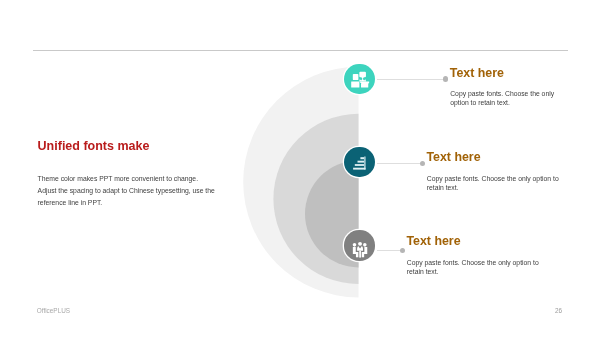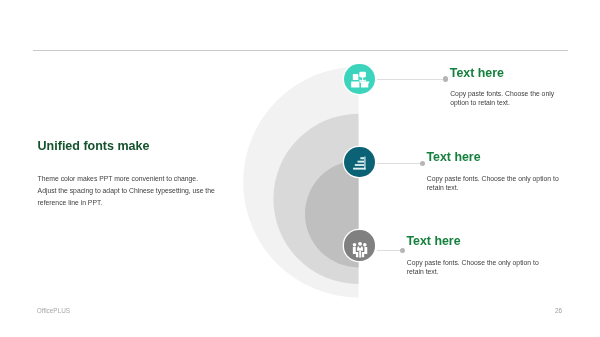--- a/index.html
+++ b/index.html
@@ -2,29 +2,29 @@
 <html><head>
 <meta charset="utf-8">
 <style>
   html,body{margin:0;padding:0;}
   body{width:600px;height:337px;overflow:hidden;background:#ffffff;
        font-family:"Liberation Sans", sans-serif;}
   .slide{position:relative;width:600px;height:337px;background:#fff;overflow:hidden;}
   .rings{position:absolute;left:0;top:0;width:600px;height:337px;}
   .divider{position:absolute;left:33px;top:50px;width:535px;height:1px;background:#c9c9c9;}
   .headline{position:absolute;left:37.6px;top:139.8px;font-size:12.5px;font-weight:bold;
-            line-height:13.2px;color:#14532d;white-space:nowrap;}
+            line-height:13.2px;color:#b91c1c;white-space:nowrap;}
   .body-copy{position:absolute;left:37.6px;top:173px;font-size:6.8px;line-height:12px;
              color:#404040;white-space:nowrap;}
   .item{position:absolute;}
   .icon-circle{position:absolute;width:30.2px;height:30.2px;border-radius:50%;
                box-shadow:0 0 0 1.3px #ffffff;}
   .conn-line{position:absolute;height:1px;background:#dedede;}
   .conn-dot{position:absolute;width:5.6px;height:5.6px;border-radius:50%;background:#b5b5b5;}
-  .item-title{position:absolute;font-size:12.4px;font-weight:bold;color:#15803d;
+  .item-title{position:absolute;font-size:12.4px;font-weight:bold;color:#a16207;
               white-space:nowrap;}
   .item-desc{position:absolute;font-size:6.8px;line-height:8.9px;color:#404040;white-space:nowrap;}
   .footer-left{position:absolute;left:36.8px;top:306.5px;font-size:6.4px;color:#a8a8a8;}
   .footer-right{position:absolute;left:555px;top:306.5px;font-size:6.4px;color:#9c9c9c;}
 </style>
 </head>
 <body>
 
 <div class="slide">
 

